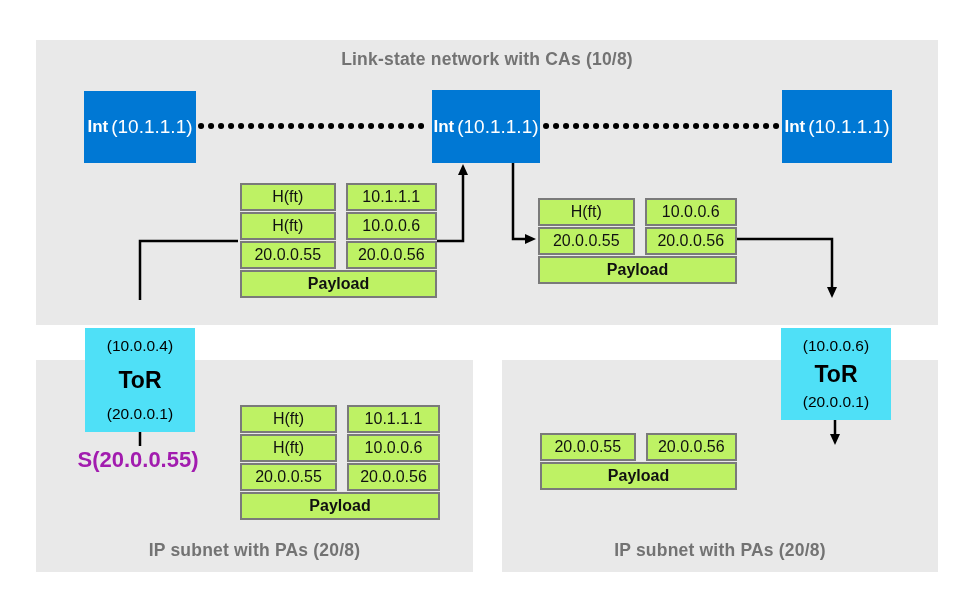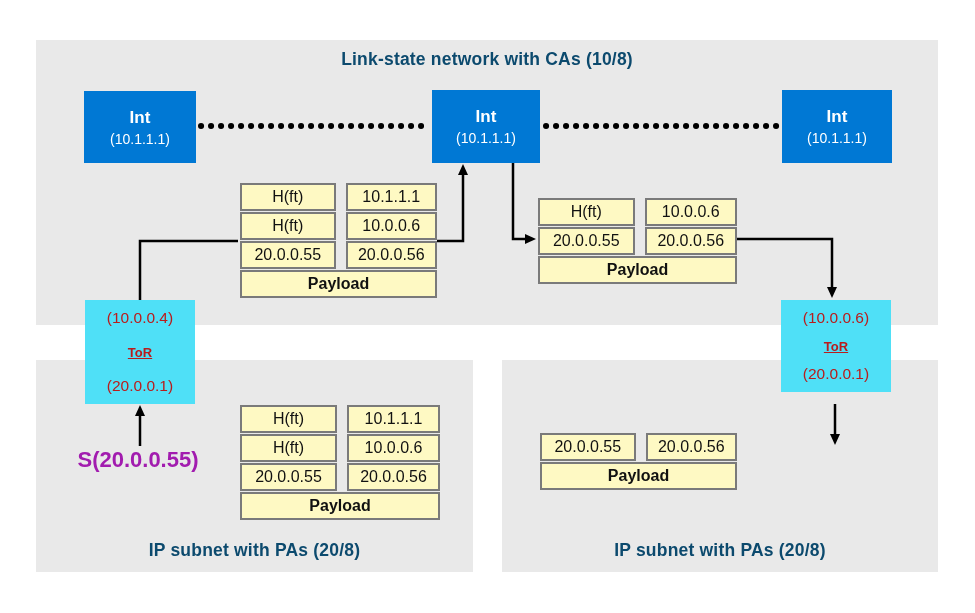--- a/index.html
+++ b/index.html
@@ -3,41 +3,41 @@
 <meta charset="utf-8">
 <style>
   html,body{margin:0;padding:0;background:#fff;}
   .page{
     position:relative;width:975px;height:613px;background:#ffffff;
     font-family:"Liberation Sans", sans-serif;overflow:hidden;
   }
   .region{position:absolute;background:#e9e9e9;}
   .region-title{
     position:absolute;text-align:center;font-weight:bold;font-size:17.5px;
-    color:#0c4a6e;letter-spacing:.2px;
+    color:#737373;letter-spacing:.2px;
   }
   .svg-overlay{position:absolute;left:0;top:0;pointer-events:none;}
   .int-node{
     position:absolute;background:#0078d4;color:#ffffff;display:flex;
-    flex-direction:column;align-items:center;justify-content:center;gap:3px;
+    flex-direction:row;align-items:center;justify-content:center;gap:3px;
   }
   .int-name{font-weight:bold;font-size:17px;}
-  .int-addr{font-size:14px;}
+  .int-addr{font-size:19px;}
   .tor-node{
-    position:absolute;background:#4fe0f7;color:#b91c1c;display:flex;
+    position:absolute;background:#4fe0f7;color:#000000;display:flex;
     flex-direction:column;align-items:center;justify-content:space-between;
-    padding:9px 7px;box-sizing:border-box;
+    padding:9px 7px;box-sizing:border-box;margin-top:28px;
   }
   .tor-addr{font-size:15.5px;}
-  .tor-name{font-weight:bold;font-size:13px;text-decoration:underline;}
+  .tor-name{font-weight:bold;font-size:23px;}
   .ptable{position:absolute;}
   .prow{display:flex;margin-top:1px;}
   .prow:first-child{margin-top:0;}
   .pcell{
-    box-sizing:border-box;border:2px solid #7a7a7a;background:#fef9c3;
+    box-sizing:border-box;border:2px solid #7a7a7a;background:#bef264;
     text-align:center;font-size:16px;color:#111;height:28px;line-height:24px;
   }
   .pcell.c1{flex:0 0 48.5%;}
   .pcell.c2{flex:1;margin-left:10px;}
   .pcell.full{flex:0 0 100%;font-weight:bold;}
   .endpoint{
     position:absolute;text-align:center;font-weight:bold;font-size:22px;color:#a21caf;
   }
 </style>
 </head>

